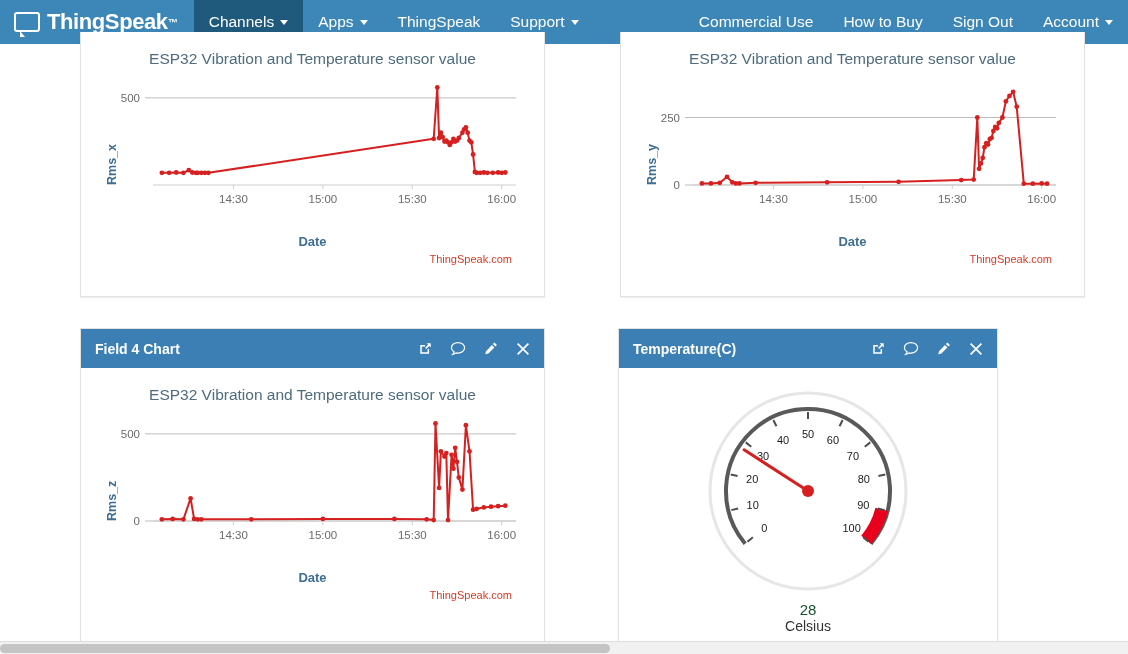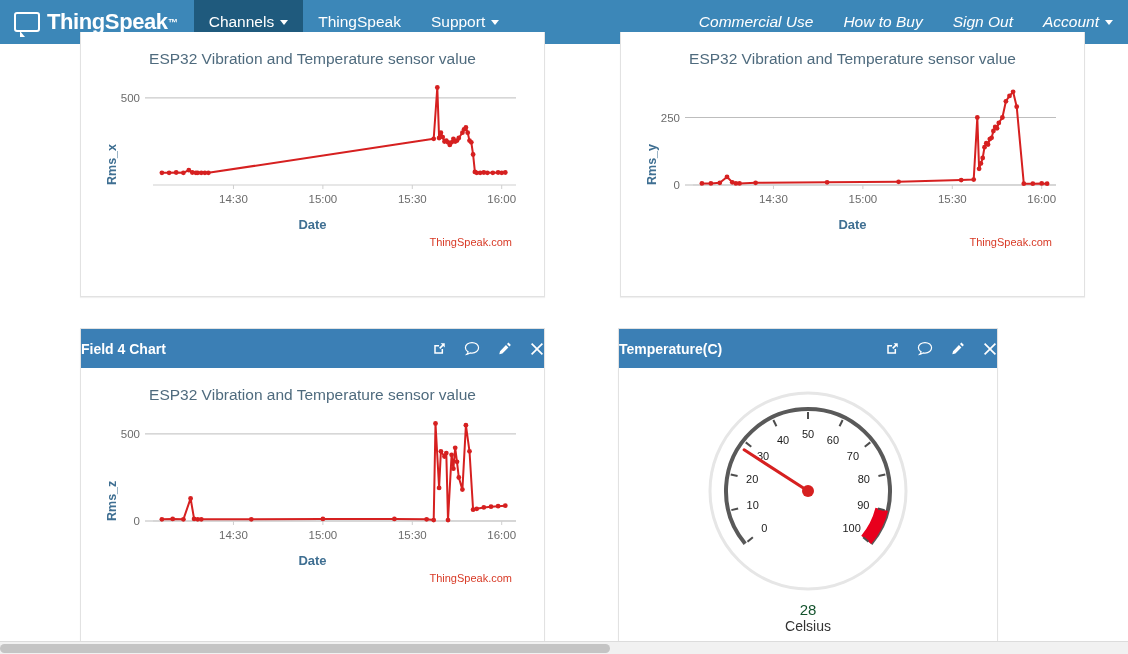--- a/index.html
+++ b/index.html
@@ -39,21 +39,21 @@
     border-right: 4px solid transparent;
   }
   .brand-text {
     font-size: 22px; font-weight: bold;
     letter-spacing: -0.4px;
     line-height: 1;
   }
   .brand-tm { font-size: 10px; vertical-align: super; font-weight: bold; }
 
   .nav-left, .nav-right { display: flex; align-items: stretch; }
-  .nav-right { margin-left: auto; font-style: italic; }
+  .nav-right { margin-left: auto; }
   .nav-item {
     display: flex; align-items: center;
     padding: 0 15px;
     color: #ffffff;
     font-size: 15.5px;
     cursor: pointer;
     text-decoration: none;
   }
   .nav-item.active { background: #1f5a7d; }
   .caret {
@@ -71,21 +71,21 @@
   .panel {
     position: absolute;
     background: #fff;
     border: 1px solid #e2e2e2;
     box-shadow: 0 1px 1px rgba(0,0,0,.06);
   }
   .panel-head {
     height: 39px;
     background: #3b7fb5;
     display: flex; align-items: center;
-    padding: 0 0;
+    padding: 0 14px;
   }
   .panel-title {
     color: #fff; font-size: 14px; font-weight: bold;
   }
   .panel-tools { margin-left: auto; display: flex; align-items: center; gap: 17px; }
   .tool { cursor: pointer; display: block; line-height: 0; }
   .panel-body { padding: 4px 10px 8px; position: relative; }
 
   
   #p1 { left: 80px;  top: 0px;   width: 465px; height: 265px; border-top: none; }
@@ -106,21 +106,21 @@
   .axis-label-y {
     position: absolute;
     color: #3f6f92; font-weight: bold; font-size: 12.5px;
     transform: rotate(-90deg);
     transform-origin: left top;
     white-space: nowrap;
   }
   .axis-label-x {
     text-align: center;
     color: #3f6f92; font-weight: bold; font-size: 13px;
-    margin-top: 0;
+    margin-top: 17px;
   }
   .ts-credit {
     color: #d83a26; font-size: 11px;
     text-align: right; padding-right: 22px; margin-top: 4px;
   }
   .tick-text { fill: #6b6b6b; font-size: 11.5px; font-family: "Liberation Sans", sans-serif; }
 
   
   .gauge-wrap { text-align: center; padding-top: 14px; }
   .gauge-num  { color: #14532d; font-size: 15px; margin-top: -4px; }
@@ -145,20 +145,24 @@
 <div class="navbar">
   <div class="brand">
     <span class="brand-mark"></span>
     <span class="brand-text">ThingSpeak</span>
       <span class="brand-tm">™</span>
   </div>
 
   <div class="nav-left">
     <a class="nav-item active">
       <span>Channels</span>
+      <span class="caret"></span>
+    </a>
+    <a class="nav-item">
+      <span>Apps</span>
       <span class="caret"></span>
     </a>
     <a class="nav-item">
       <span>ThingSpeak</span>
     </a>
     <a class="nav-item">
       <span>Support</span>
       <span class="caret"></span>
     </a>
   </div>

